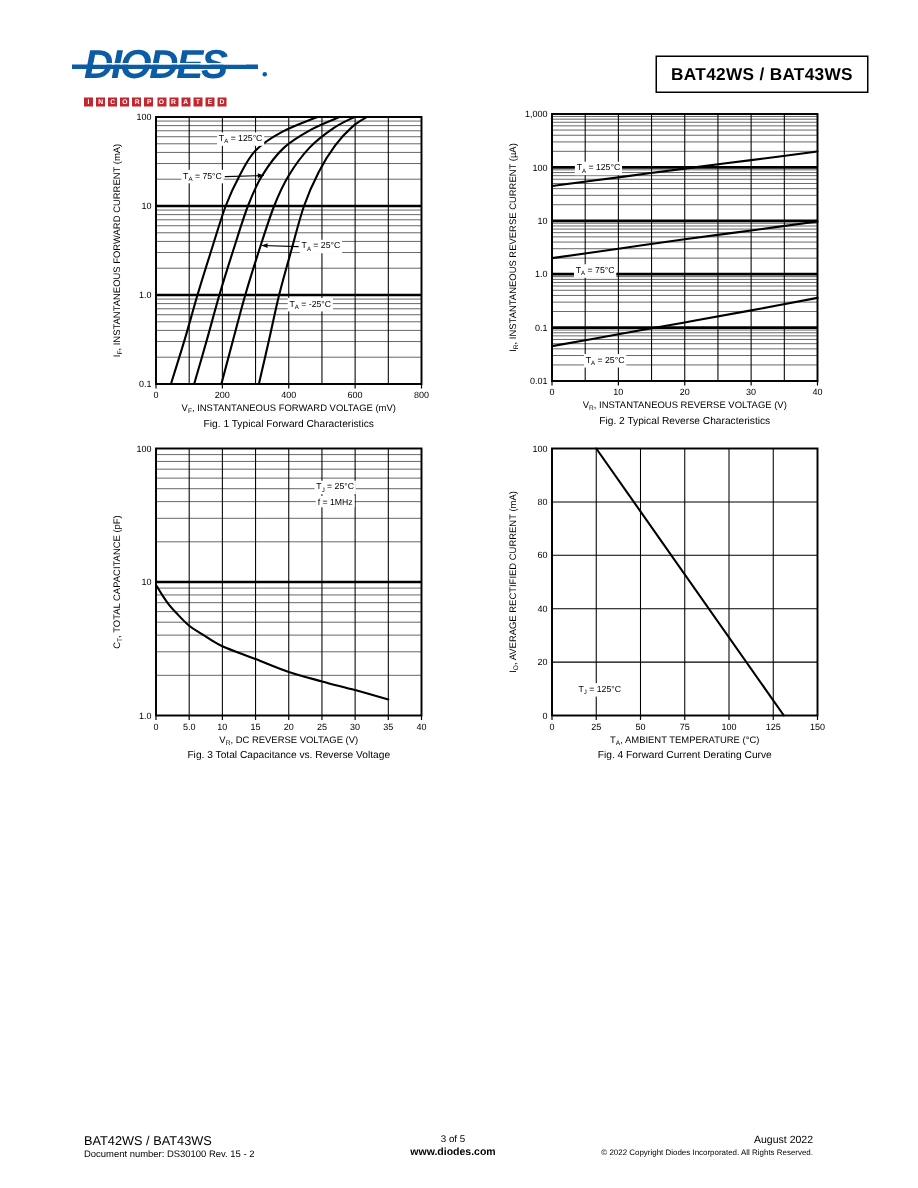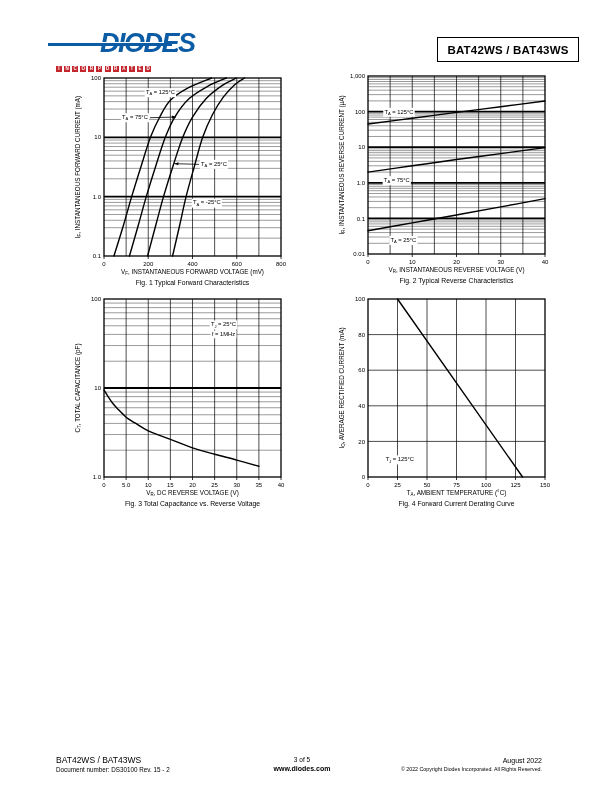--- a/index.html
+++ b/index.html
@@ -46,21 +46,21 @@
   .footer-right .t2{font-size:5.3px;}
 </style>
 </head>
 <body>
 
 <div class="page">
 
   <div class="logo">
     <div class="logo-brand">
       <span class="logo-stripe"></span>
-      <span style="position:relative;margin-left:44px;">DIODES</span>
+      <span style="position:relative;">DIODES</span>
       <span class="logo-slit"></span>
       <span class="logo-dot"></span>
     </div>
     <div class="logo-inc"><span>I</span><span>N</span><span>C</span><span>O</span><span>R</span><span>P</span><span>O</span><span>R</span><span>A</span><span>T</span><span>E</span><span>D</span></div>
   </div>
 
   <div class="part-box">
     <span>BAT42WS / BAT43WS</span>
   </div>
 

